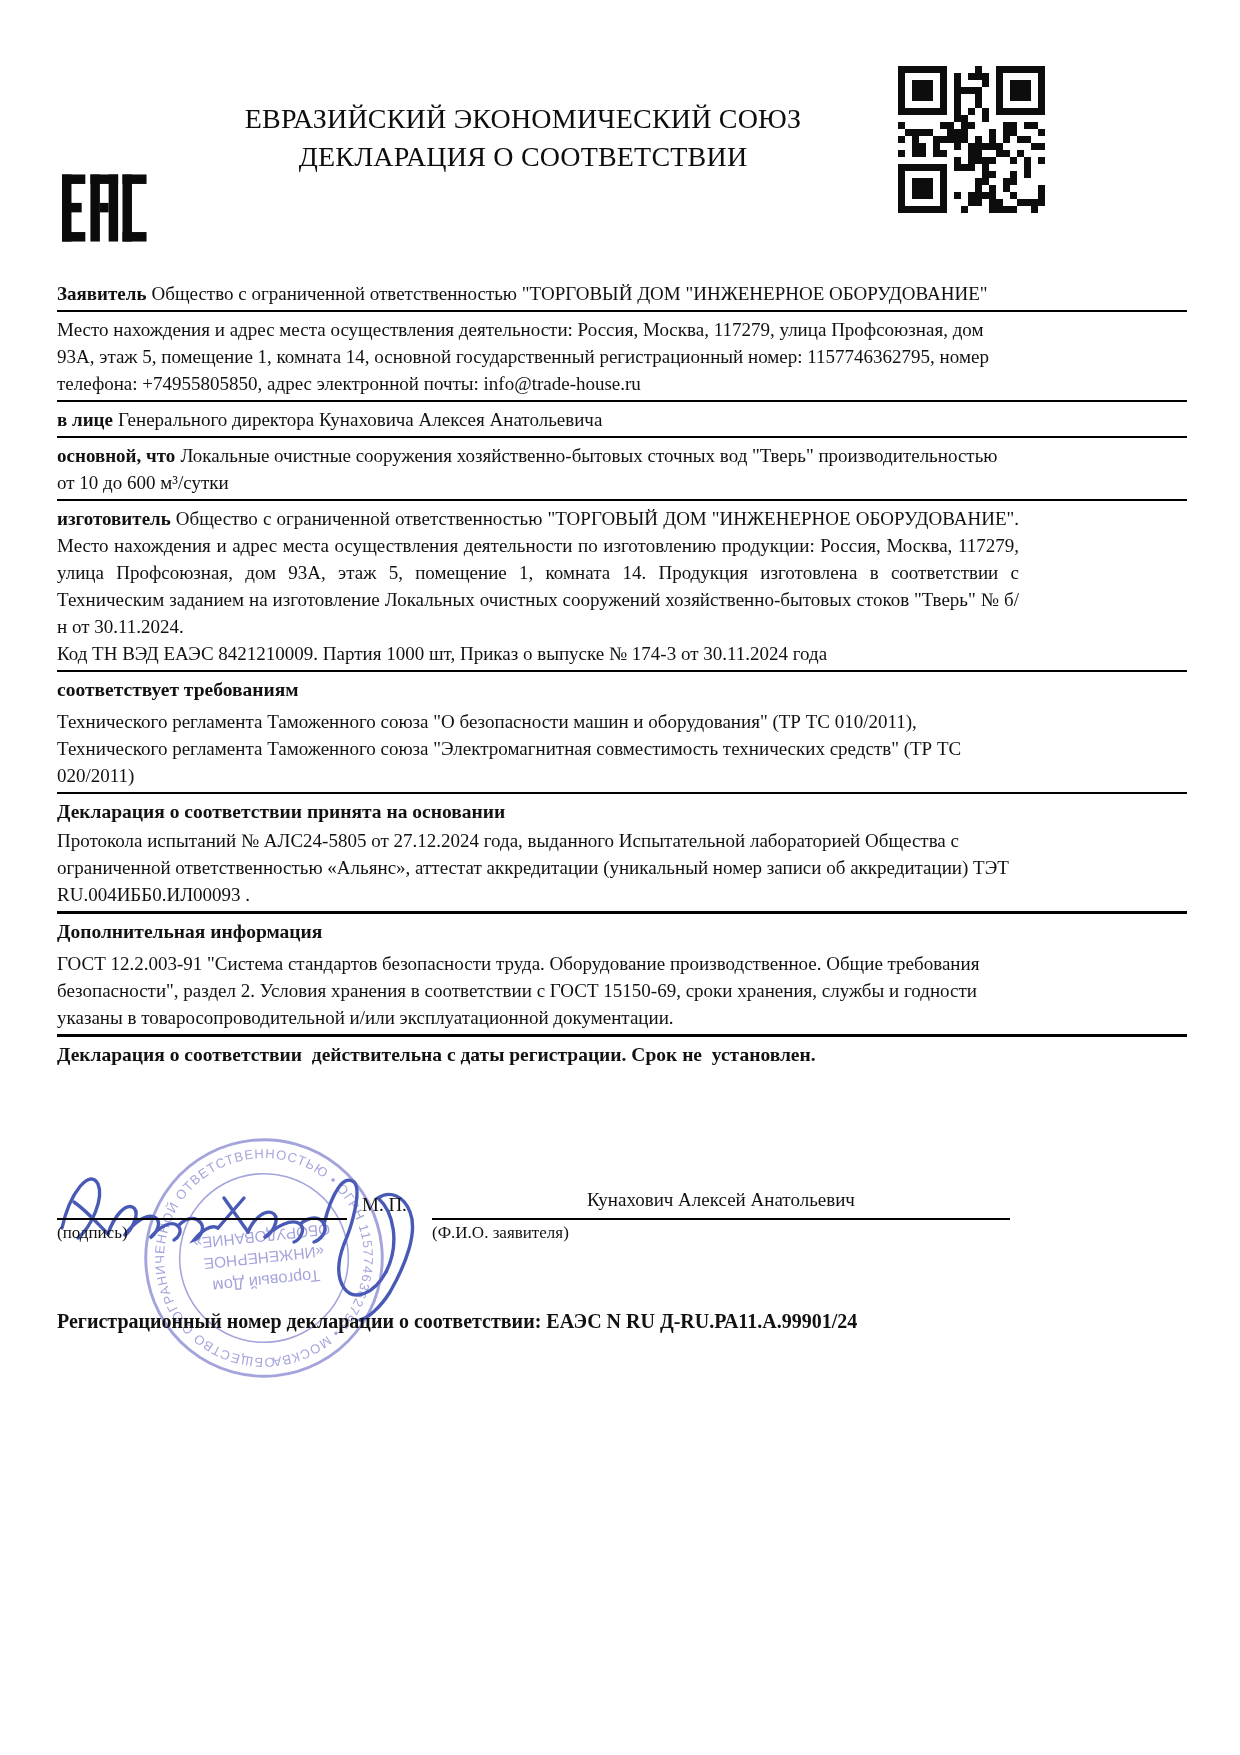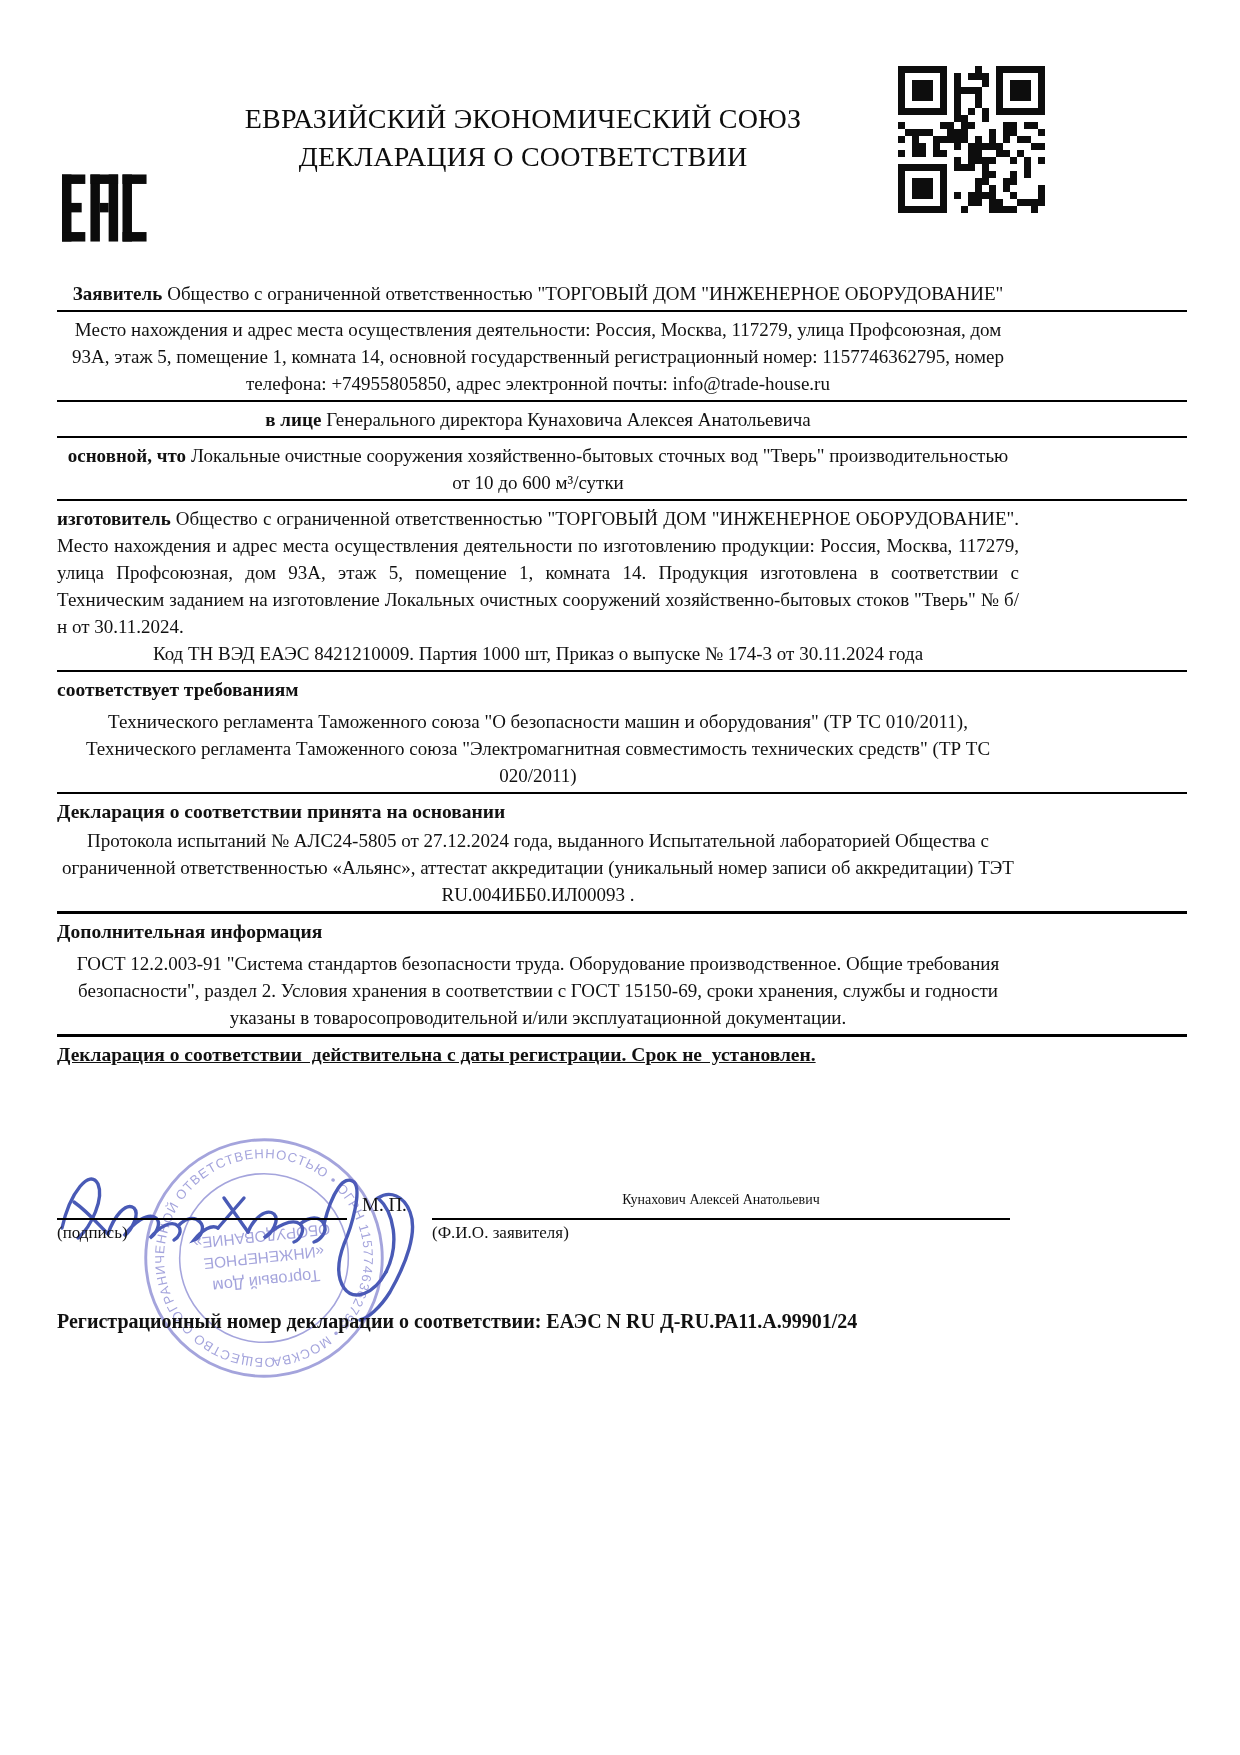--- a/index.html
+++ b/index.html
@@ -4,35 +4,35 @@
 <style>
   html,body{margin:0;padding:0;background:#e8e8e8;}
   .page{
     position:relative;width:1240px;height:1755px;background:#ffffff;
     margin:0 auto;overflow:hidden;
     font-family:"Liberation Serif","DejaVu Serif",serif;color:#111;
   }
   .content{position:absolute;left:57px;top:0;width:1130px;}
   .title-wrap{margin-top:100px;width:932px;text-align:center;}
   .title-line{font-size:28px;font-weight:400;line-height:38px;letter-spacing:.2px;color:#0d0d0d;}
-  .sec{width:962px;font-size:19px;line-height:27px;text-align:center;}
+  .sec{width:962px;font-size:19px;line-height:27px;}
   .sec.justify{text-align:justify;}
   .first-sec{margin-top:104px;}
   .lbl{font-weight:700;margin-right:5px;}
   .rule{width:1130px;border:0;border-top:2.2px solid #000;margin:3px 0 4px;}
   .rule.thick{border-top:3px solid #000;}
   .h{font-size:19.5px;font-weight:700;line-height:27px;margin:1px 0 5px;}
   .h.gap-after{margin-bottom:2px;}
-  .validity{font-size:19.5px;font-weight:700;line-height:27px;margin-top:2px;white-space:pre-wrap;text-decoration:underline;}
+  .validity{font-size:19.5px;font-weight:700;line-height:27px;margin-top:2px;white-space:pre-wrap;}
   .abs{position:absolute;}
   .eac{left:62px;top:170px;width:86px;height:76px;}
   .qr{left:898px;top:66px;width:147px;height:147px;}
   .sigline{border:0;border-top:2px solid #000;margin:0;}
   .cap{font-size:17px;text-align:left;line-height:20px;}
-  .name{font-size:14px;text-align:center;line-height:24px;}
+  .name{font-size:19px;text-align:center;line-height:24px;}
   .mp{font-size:19px;font-weight:400;}
   .regline{font-size:20px;font-weight:700;line-height:26px;}
   .stamp-svg,.sign-svg{pointer-events:none;}
 </style>
 </head>
 <body>
 
 <div class="page">
 
   <div class="abs eac">

